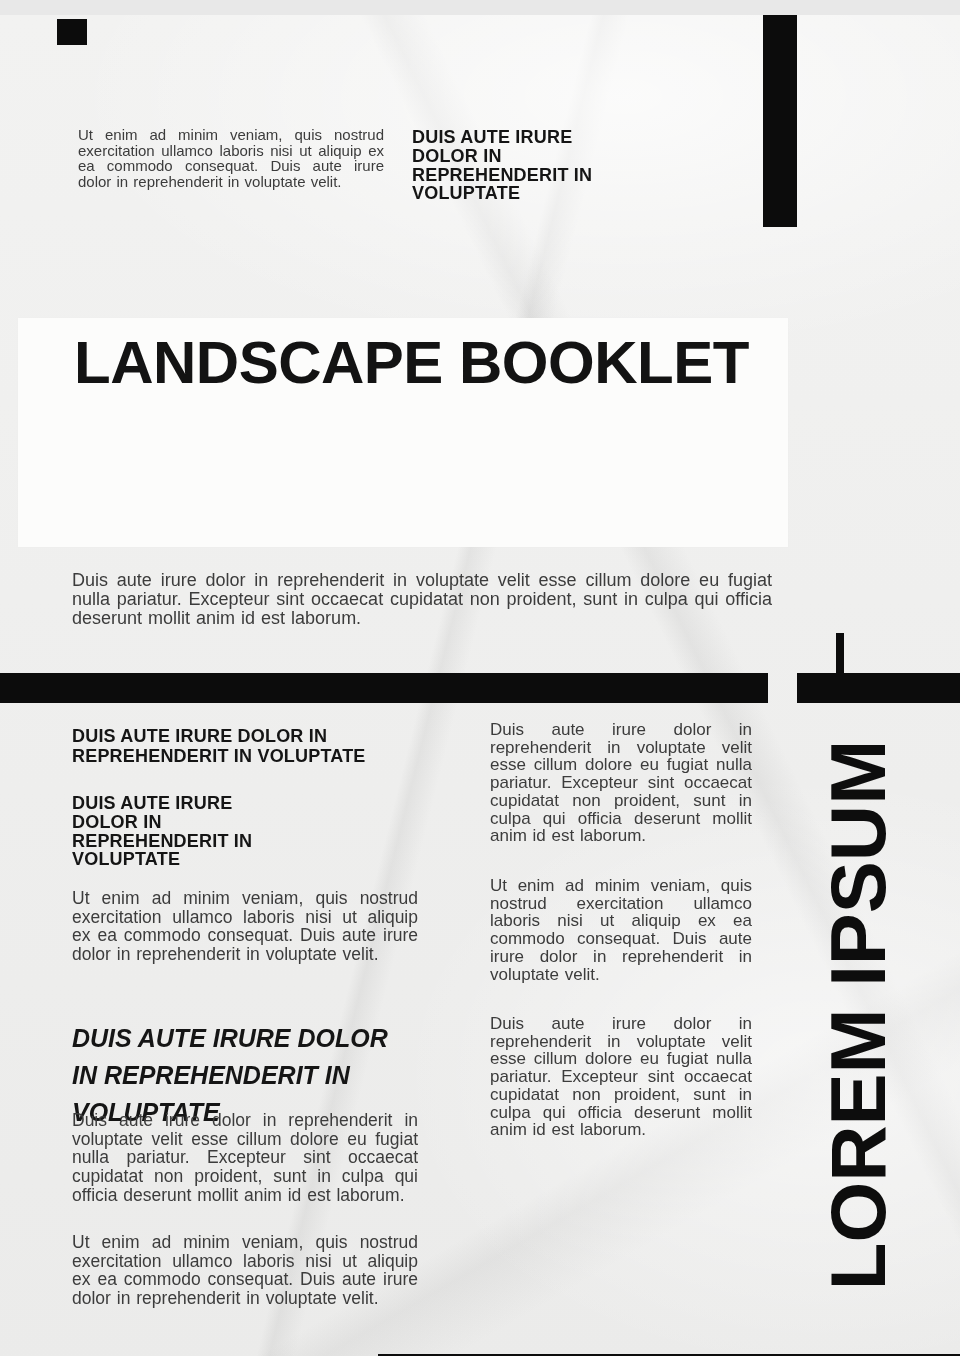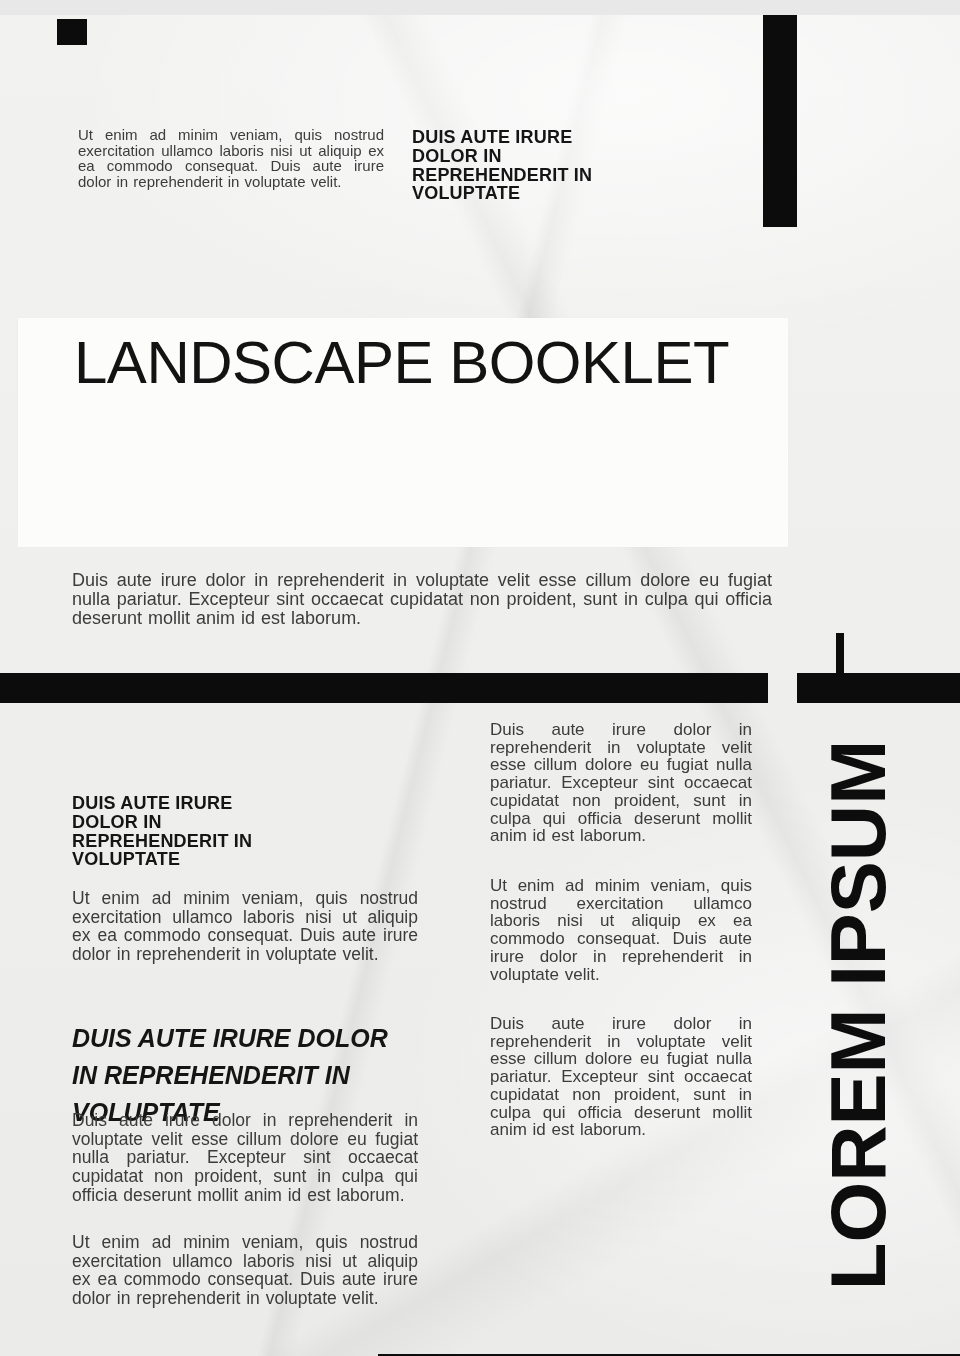--- a/index.html
+++ b/index.html
@@ -44,21 +44,21 @@
     left: 412px; top: 113px; width: 250px;
     font-size: 18px; line-height: 18.8px;
   }
   .hero-panel {
     left: 18px; top: 303px; width: 770px; height: 229px;
     background: #fcfcfb;
     box-shadow: 0 0 1px rgba(0,0,0,0.04);
   }
   .hero-title {
     left: 74px; top: 318px;
-    font-size: 60px; line-height: 60px; font-weight: 400;
+    font-size: 60px; line-height: 60px; font-weight: 700;
     color: #131313; letter-spacing: -0.5px; white-space: nowrap;
   }
   .hero-subtitle {
     left: 72px; top: 407px;
     font-size: 29px; line-height: 36px;
     color: #2e2e2e; white-space: pre-line;
   }
   .lead-para {
     left: 72px; top: 556px; width: 700px;
     font-size: 18px; line-height: 18.8px;
@@ -105,20 +105,22 @@
 VOLUPTATE</div>
 
   <div class="abs hero-panel"></div>
   <div class="abs hero-title">LANDSCAPE BOOKLET</div>
   <div class="abs para lead-para">Duis aute irure dolor in reprehenderit in voluptate velit esse cillum dolore eu fugiat nulla pariatur. Excepteur sint occaecat cupidatat non proident, sunt in culpa qui officia deserunt mollit anim id est laborum.</div>
 
   <div class="abs bar band-left"></div>
   <div class="abs bar band-right"></div>
   <div class="abs bar band-tick"></div>
 
+  <div class="abs heading col-heading-1">DUIS AUTE IRURE DOLOR IN
+REPREHENDERIT IN VOLUPTATE</div>
   <div class="abs heading col-heading-2">DUIS AUTE IRURE
 DOLOR IN
 REPREHENDERIT IN
 VOLUPTATE</div>
   <div class="abs para col-para-1">Ut enim ad minim veniam, quis nostrud exercitation ullamco laboris nisi ut aliquip ex ea commodo consequat. Duis aute irure dolor in reprehenderit in voluptate velit.</div>
   <div class="abs heading col-heading-3">DUIS AUTE IRURE DOLOR
 IN REPREHENDERIT IN
 VOLUPTATE</div>
   <div class="abs para col-para-2">Duis aute irure dolor in reprehenderit in voluptate velit esse cillum dolore eu fugiat nulla pariatur. Excepteur sint occaecat cupidatat non proident, sunt in culpa qui officia deserunt mollit anim id est laborum.</div>
   <div class="abs para col-para-3">Ut enim ad minim veniam, quis nostrud exercitation ullamco laboris nisi ut aliquip ex ea commodo consequat. Duis aute irure dolor in reprehenderit in voluptate velit.</div>

